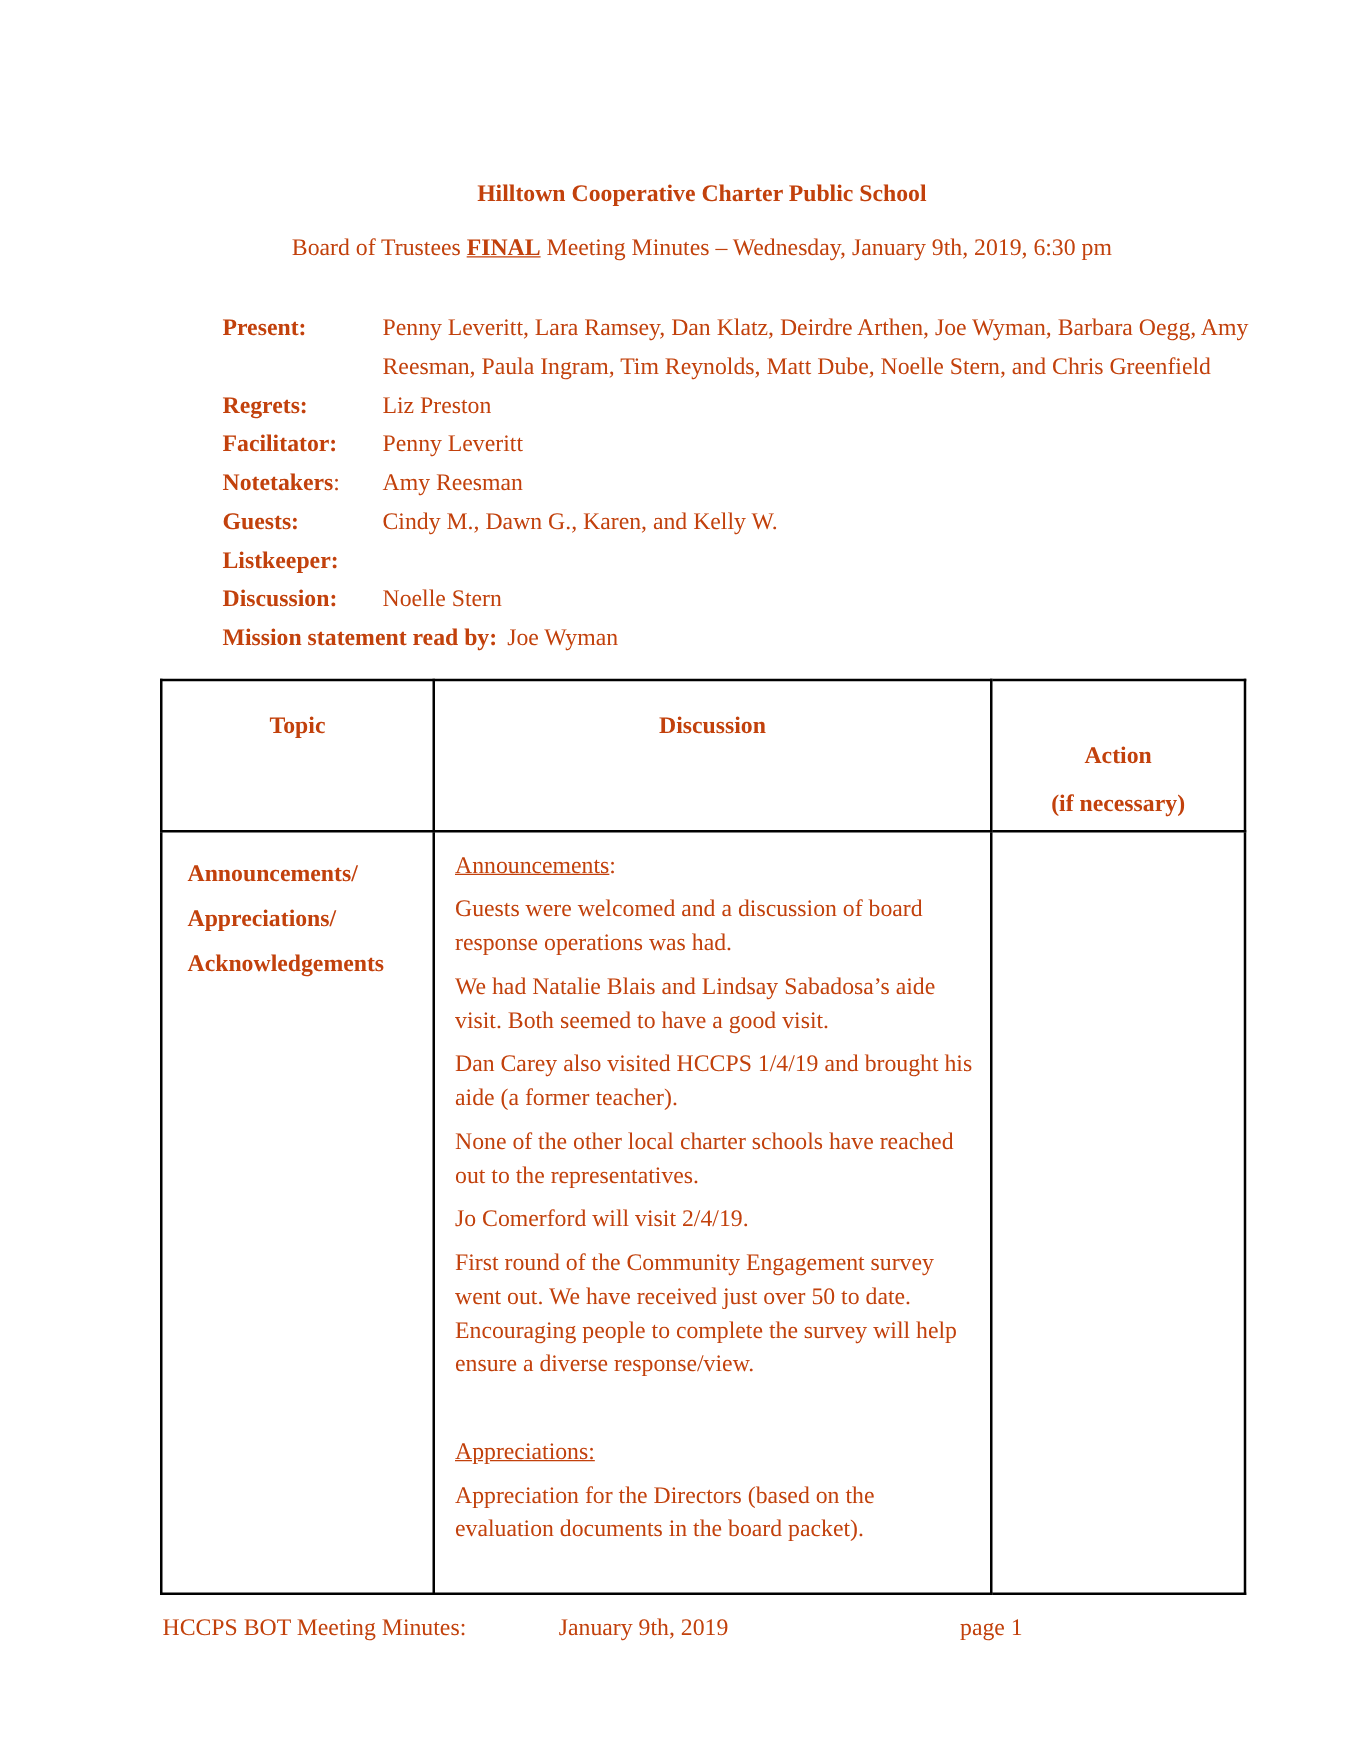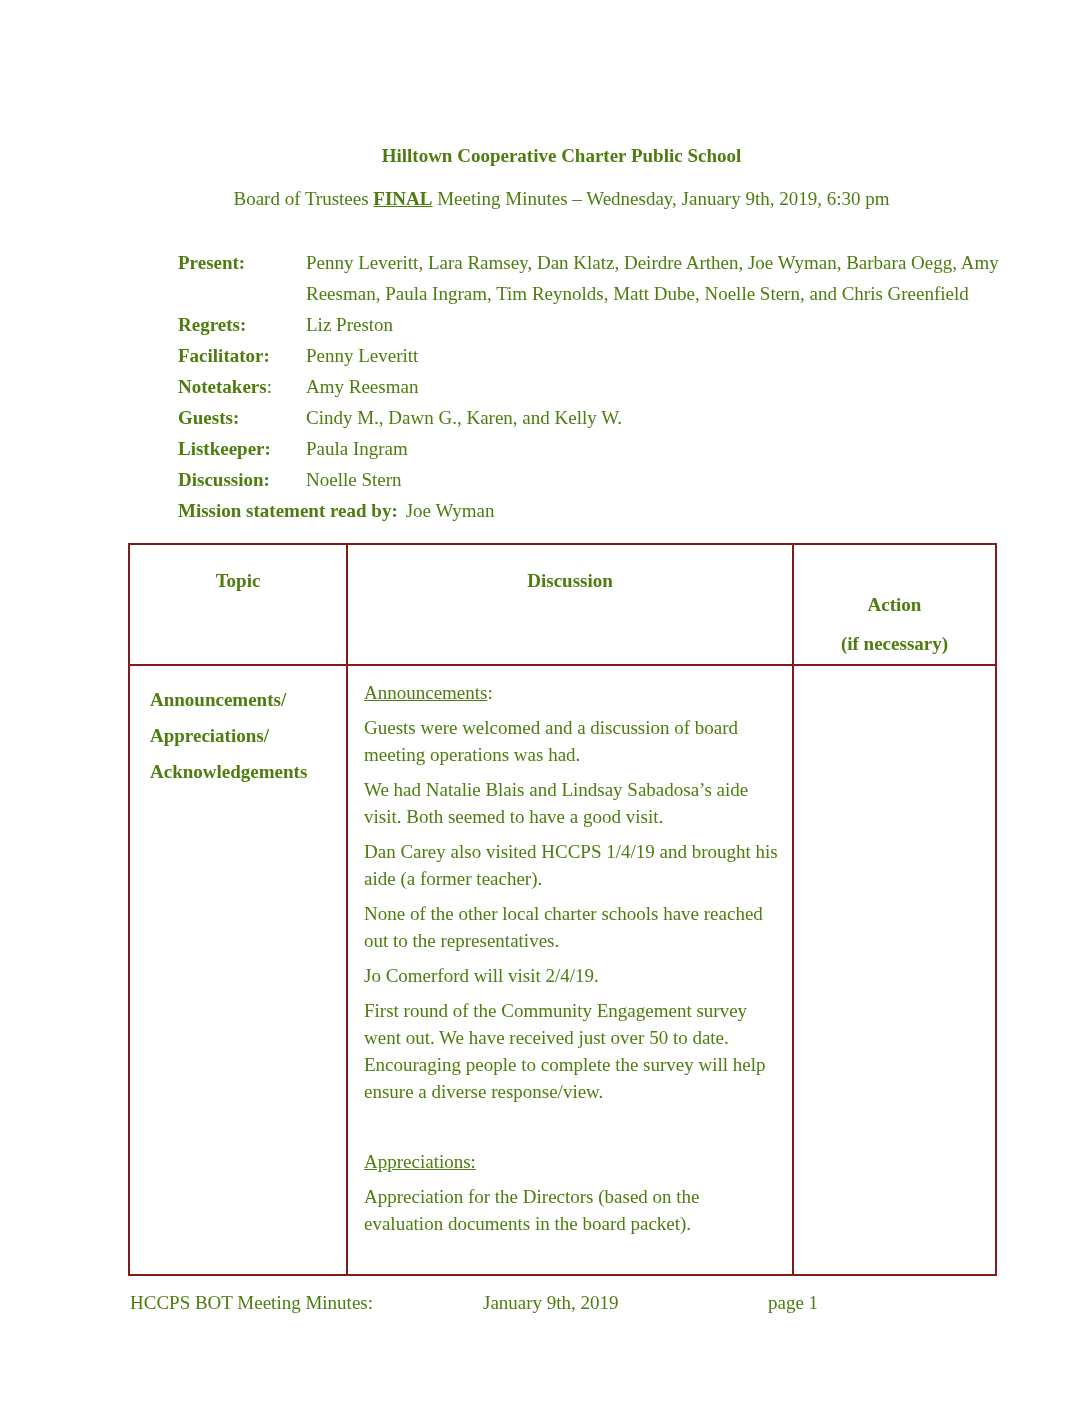--- a/index.html
+++ b/index.html
@@ -5,21 +5,21 @@
   html, body {
     margin: 0;
     padding: 0;
     background: #ffffff;
   }
   .page {
     position: relative;
     width: 1088px;
     height: 1408px;
     background: #ffffff;
-    color: #4d7c0f;
+    color: #c2410c;
     font-family: "Liberation Serif", serif;
     font-size: 19px;
     overflow: hidden;
   }
   .doc-title {
     position: absolute;
     top: 145px;
     left: 128px;
     width: 867px;
     text-align: center;
@@ -66,21 +66,21 @@
     left: 128px;
     width: 867px;
     border-collapse: collapse;
     table-layout: fixed;
     font-size: 19px;
   }
   .minutes-table col.c-topic { width: 218px; }
   .minutes-table col.c-discussion { width: 446px; }
   .minutes-table col.c-action { width: 203px; }
   .minutes-table th, .minutes-table td {
-    border: 2px solid #7f1d1d;
+    border: 2px solid #000000;
     vertical-align: top;
     font-weight: normal;
   }
   .minutes-table th {
     height: 103px;
     text-align: center;
     font-weight: bold;
     padding-top: 25px;
     box-sizing: border-box;
   }
@@ -103,21 +103,21 @@
   .footer {
     position: absolute;
     top: 1292px;
     left: 0;
     width: 1088px;
     height: 27px;
     font-size: 19px;
   }
   .footer span { position: absolute; white-space: nowrap; }
   .footer .f-left { left: 130px; }
-  .footer .f-center { left: 447px; margin-left: 36px; }
+  .footer .f-center { left: 447px; }
   .footer .f-right { left: 768px; }
 </style>
 </head>
 <body>
 
 <div class="page">
 
   <div class="doc-title">Hilltown Cooperative Charter Public School</div>
 
   <div class="doc-subtitle">
@@ -145,21 +145,20 @@
       <span class="info-value">Amy Reesman</span>
     </div>
 
     <div class="info-row">
       <span class="info-label-wrap"><span class="info-label">Guests:</span><span class="info-label-suffix"></span></span>
       <span class="info-value">Cindy M., Dawn G., Karen, and Kelly W.</span>
     </div>
 
     <div class="info-row">
       <span class="info-label-wrap"><span class="info-label">Listkeeper:</span><span class="info-label-suffix"></span></span>
-      <span class="info-value">Paula Ingram</span>
     </div>
 
     <div class="info-row">
       <span class="info-label-wrap"><span class="info-label">Discussion:</span><span class="info-label-suffix"></span></span>
       <span class="info-value">Noelle Stern</span>
     </div>
 
     <div class="info-row">
       <span class="info-label-wrap"><span class="info-label">Mission statement read by:</span><span class="info-label-suffix"></span></span>
       <span class="info-value">Joe Wyman</span>
@@ -187,21 +186,21 @@
         <td class="topic-cell">
           <div>
               <div class="topic-line">Announcements/</div>
               <div class="topic-line">Appreciations/</div>
               <div class="topic-line">Acknowledgements</div>
             </div>
         </td>
         <td class="discussion-cell">
           <div>
               <p class="disc-heading"><span class="u">Announcements</span>:</p>
-              <p class="disc-para">Guests were welcomed and a discussion of board meeting operations was had.</p>
+              <p class="disc-para">Guests were welcomed and a discussion of board response operations was had.</p>
               <p class="disc-para">We had Natalie Blais and Lindsay Sabadosa’s aide visit. Both seemed to have a good visit.</p>
               <p class="disc-para">Dan Carey also visited HCCPS 1/4/19 and brought his aide (a former teacher).</p>
               <p class="disc-para">None of the other local charter schools have reached out to the representatives.</p>
               <p class="disc-para">Jo Comerford will visit 2/4/19.</p>
               <p class="disc-para">First round of the Community Engagement survey went out. We have received just over 50 to date. Encouraging people to complete the survey will help ensure a diverse response/view.</p>
               <p class="disc-spacer"></p>
               <p class="disc-heading"><span class="u">Appreciations:</span></p>
               <p class="disc-para">Appreciation for the Directors (based on the evaluation documents in the board packet).</p>
             </div>
         </td>

